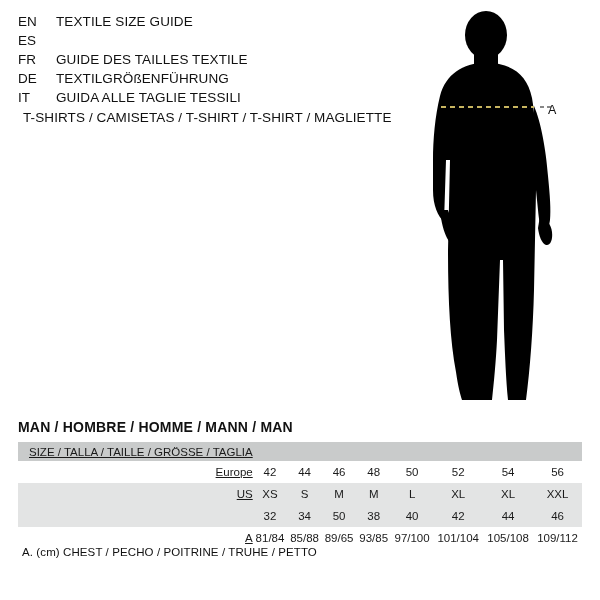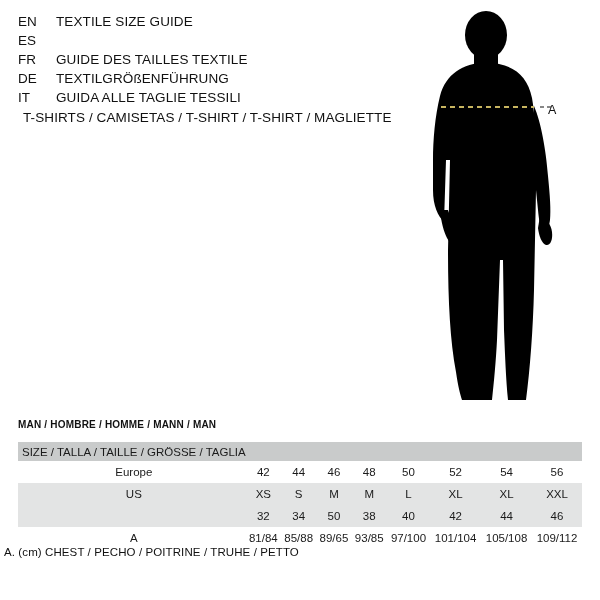--- a/index.html
+++ b/index.html
@@ -77,21 +77,21 @@
     font-size: 12.5px;
     color: #111;
     letter-spacing: 0.4px;
   }
 
   
   .man-title {
     position: absolute;
     left: 18px;
     top: 419px;
-    font-size: 10px;
+    font-size: 14px;
     font-weight: bold;
     letter-spacing: 0.2px;
     color: #111;
     white-space: nowrap;
   }
 
   table.sizes {
     position: absolute;
     left: 18px;
     top: 442px;
@@ -101,39 +101,40 @@
     color: #1a1a1a;
   }
   table.sizes td {
     padding: 0;
     height: 22px;
     vertical-align: middle;
     text-align: center;
     white-space: nowrap;
   }
   table.sizes td.first {
-    text-align: center;
-    padding-left: 4px;
+    text-align: right;
+    padding-left: 11px;
     width: 86px;
+    text-decoration: underline;
   }
   tr.header-row td {
     background: #c9cbcb;
     font-weight: normal;
     height: 19px;
   }
   tr.shade td {
     background: #e3e4e4;
   }
   tr.plain td {
     background: #ffffff;
   }
 
   .footnote {
     position: absolute;
-    left: 4px;
+    left: 22px;
     top: 546px;
     font-size: 11.5px;
     color: #111;
     letter-spacing: 0.1px;
     white-space: nowrap;
   }
 </style>
 </head>
 <body>
 

